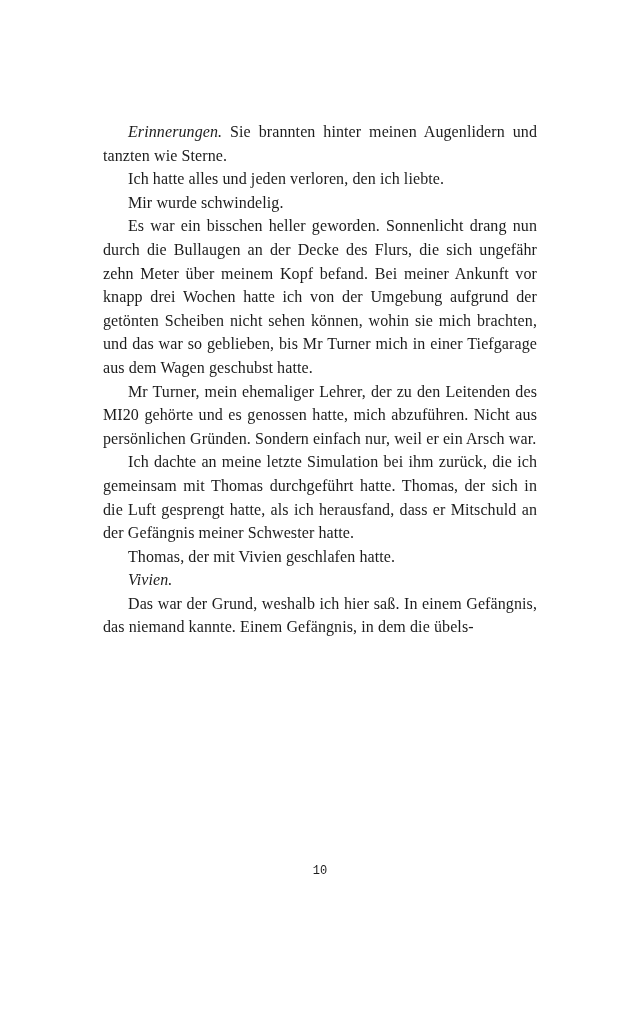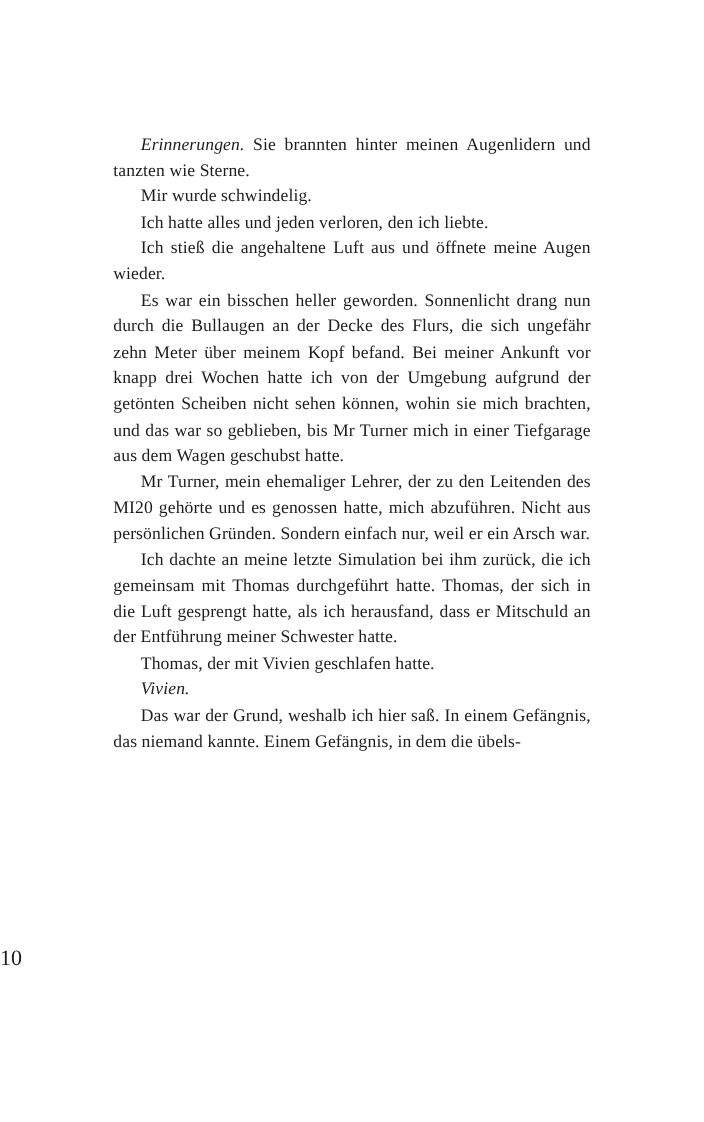--- a/index.html
+++ b/index.html
@@ -36,37 +36,38 @@
     text-indent: 25px;
   }
   .lead {
     font-style: italic;
   }
   .folio {
     position: absolute;
     top: 860px;
     left: 0;
     width: 640px;
-    font-size: 20px;
+    text-align: center;
+    font-size: 12px;
     line-height: 23px;
+    font-family: Liberation Mono, monospace;
   }
 </style>
 </head>
 <body>
 
 <div class="page">
 
   <div class="text-block">
     <p class="para"><span class="lead">Erinnerungen.</span><span> Sie brannten hinter meinen Augenlidern und tanzten wie Sterne.</span></p>
+    <p class="para"><span class="lead"></span><span>Ich hatte alles und jeden verloren, den ich liebte.</span></p>
     <p class="para"><span class="lead"></span><span>Mir wurde schwindelig.</span></p>
-    <p class="para"><span class="lead"></span><span>Ich hatte alles und jeden verloren, den ich liebte.</span></p>
-    <p class="para"><span class="lead"></span><span>Ich stieß die angehaltene Luft aus und öffnete meine Augen wieder.</span></p>
     <p class="para"><span class="lead"></span><span>Es war ein bisschen heller geworden. Sonnenlicht drang nun durch die Bullaugen an der Decke des Flurs, die sich ungefähr zehn Meter über meinem Kopf befand. Bei meiner Ankunft vor knapp drei Wochen hatte ich von der Umgebung aufgrund der getönten Scheiben nicht sehen können, wohin sie mich brachten, und das war so geblieben, bis Mr Turner mich in einer Tiefgarage aus dem Wagen geschubst hatte.</span></p>
     <p class="para"><span class="lead"></span><span>Mr Turner, mein ehemaliger Lehrer, der zu den Leitenden des MI20 gehörte und es genossen hatte, mich abzuführen. Nicht aus persönlichen Gründen. Sondern einfach nur, weil er ein Arsch war.</span></p>
-    <p class="para"><span class="lead"></span><span>Ich dachte an meine letzte Simulation bei ihm zurück, die ich gemeinsam mit Thomas durchgeführt hatte. Thomas, der sich in die Luft gesprengt hatte, als ich herausfand, dass er Mitschuld an der Entführung meiner Schwester hatte.</span></p>
+    <p class="para"><span class="lead"></span><span>Ich dachte an meine letzte Simulation bei ihm zurück, die ich gemeinsam mit Thomas durchgeführt hatte. Thomas, der sich in die Luft gesprengt hatte, als ich herausfand, dass er Mitschuld an der Gefängnis meiner Schwester hatte.</span></p>
     <p class="para"><span class="lead"></span><span>Thomas, der mit Vivien geschlafen hatte.</span></p>
     <p class="para"><span class="lead">Vivien.</span><span></span></p>
     <p class="para"><span class="lead"></span><span>Das war der Grund, weshalb ich hier saß. In einem Gefängnis, das niemand kannte. Einem Gefängnis, in dem die übels-</span></p>
   </div>
 
   <div class="folio">10</div>
 
 </div>
 
 </body></html>

